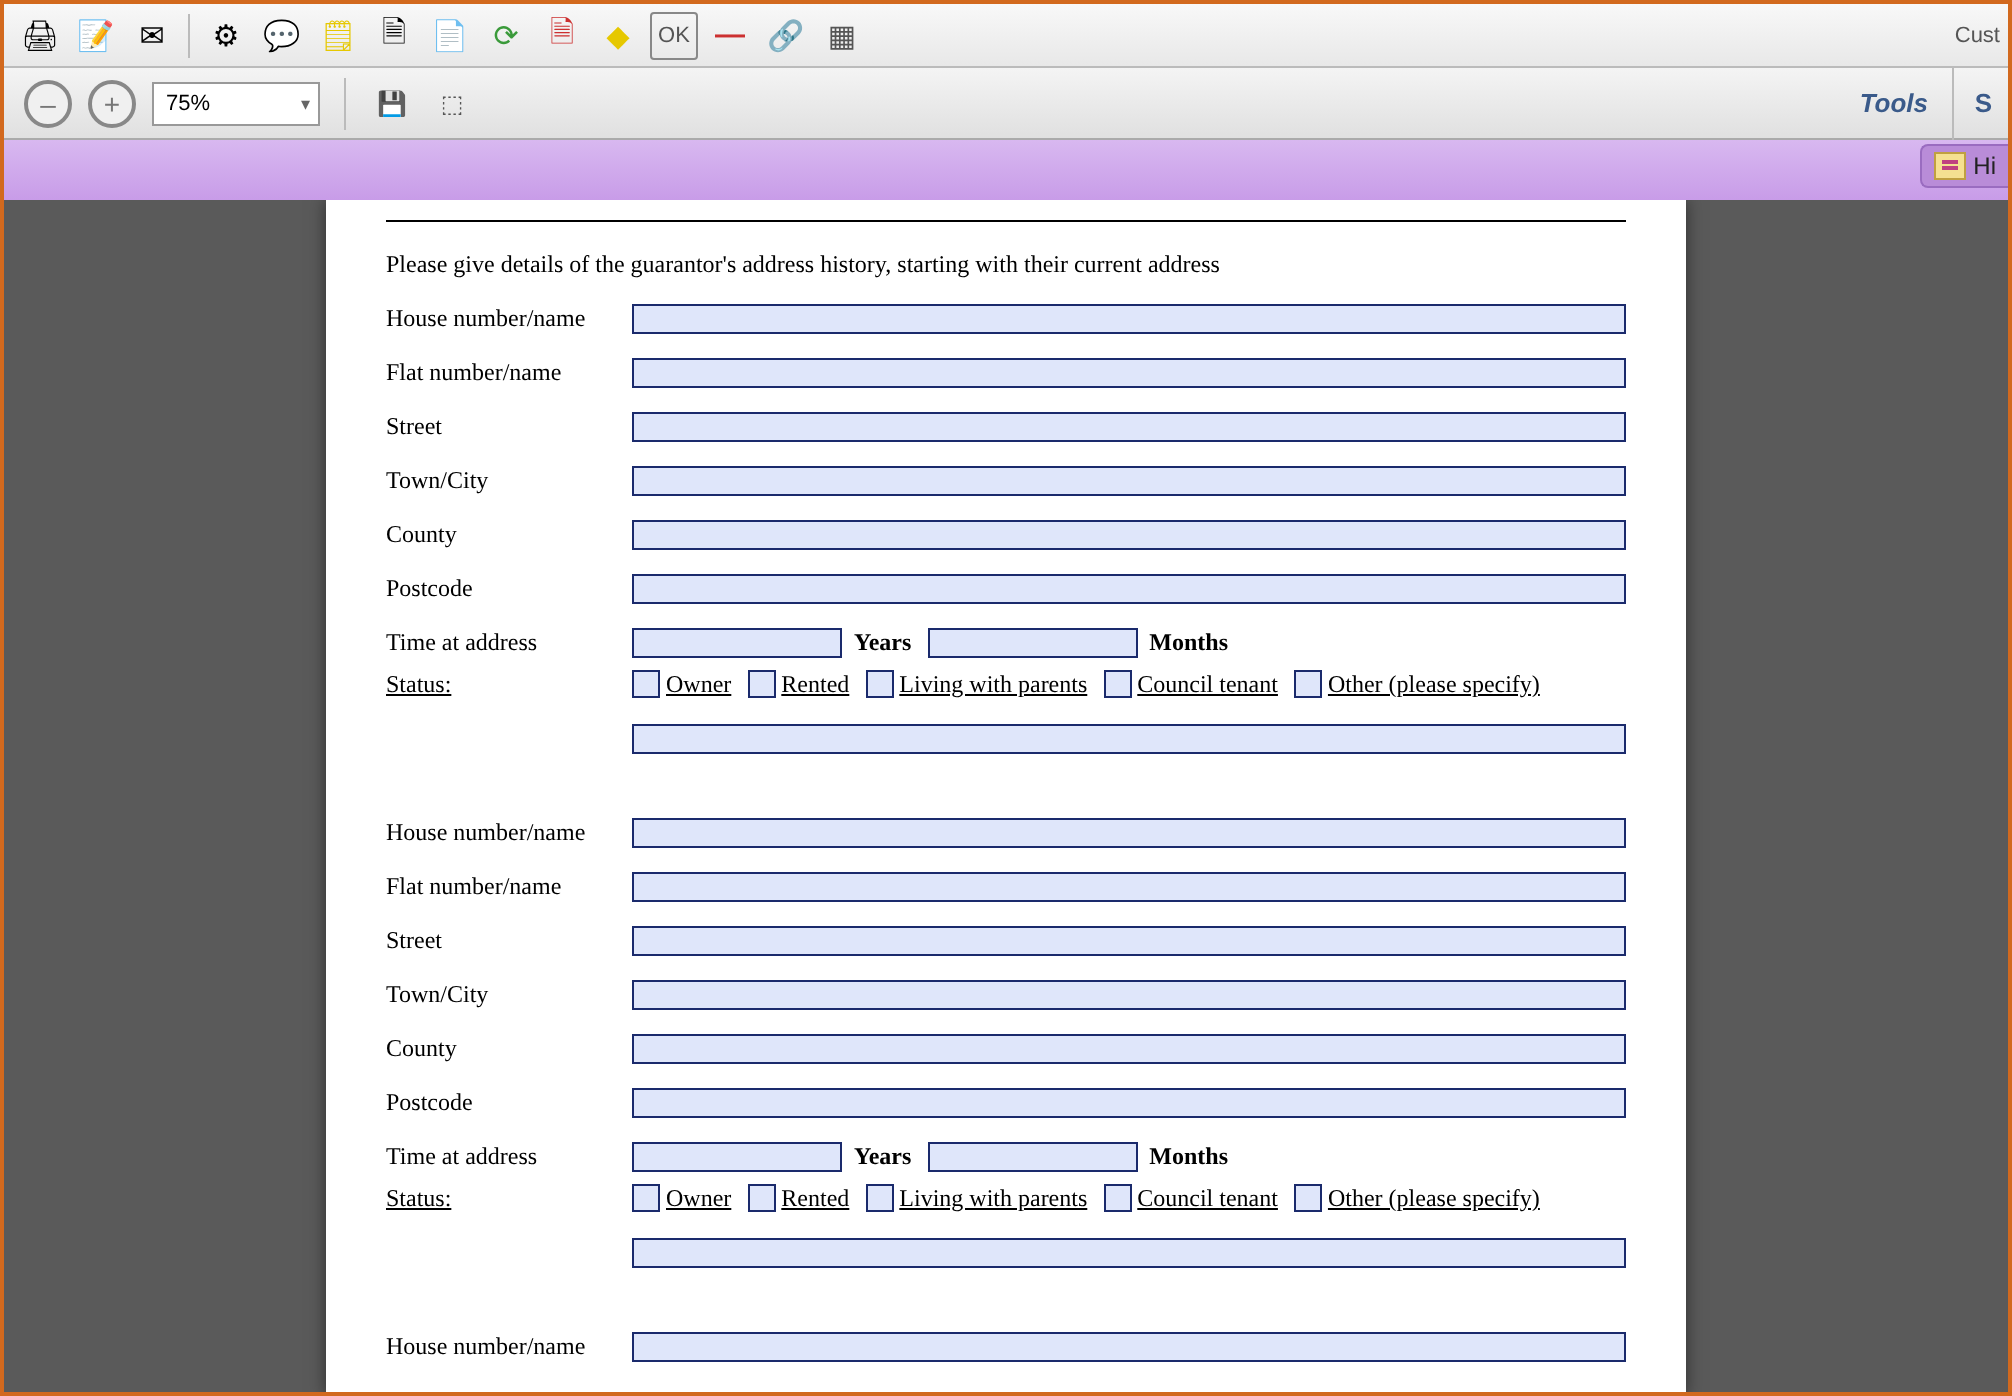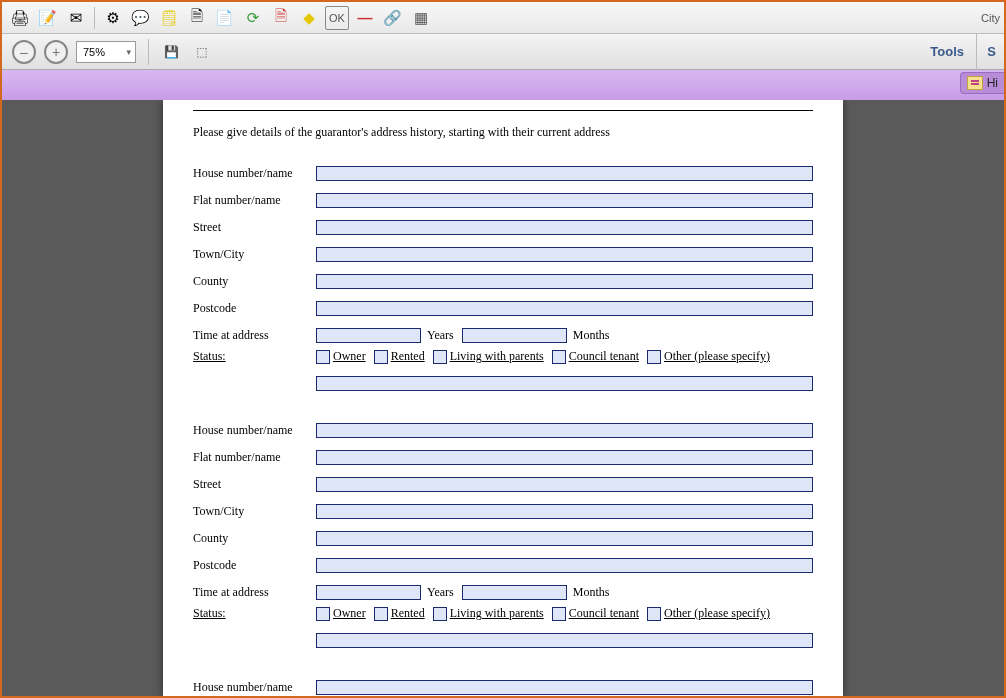--- a/index.html
+++ b/index.html
@@ -49,35 +49,35 @@
   }
   .circ-btn {
     width: 24px; height: 24px;
     border: 2px solid #888;
     border-radius: 50%;
     display: flex; align-items: center; justify-content: center;
     margin: 0 4px;
     font-size: 14px; color: #777; background: #f0f0f0;
   }
   .zoom-sel {
-    width: 60px; height: 22px;
+    width: 84px; height: 22px;
     border: 1px solid #999;
     background: #fff;
     display: flex; align-items: center;
     padding: 0 6px;
     font-size: 11px;
     margin: 0 4px;
     position: relative;
   }
   .zoom-sel::after {
     content: "▾"; position: absolute; right: 4px; color: #666; font-size: 9px;
   }
   .sub-sep { width:1px; height:26px; background:#bbb; margin:0 8px; }
   .sub-icon { width:22px; height:22px; display:flex; align-items:center; justify-content:center; margin:0 4px; color:#555; }
-  .tools-lbl { position:absolute; right:40px; font-weight:bold; color:#3a5a8a; font-size:13px; }
+  .tools-lbl { position:absolute; right:40px; font-weight:bold; color:#3a5a8a; font-size:13px;font-style:italic; }
   .s-lbl { position:absolute; right:8px; font-weight:bold; color:#3a5a8a; font-size:13px; border-left:1px solid #bbb; padding-left:10px; height:36px; display:flex; align-items:center;}
   .purple-bar {
     height: 30px;
     background: linear-gradient(to bottom, #d8b8f0, #c89ce8);
     position: relative;
   }
   .hi-tab {
     position: absolute; right: 0; top: 2px;
     background: #b98cd8;
     border: 1px solid #9a6cc0;
@@ -100,33 +100,33 @@
     width: 680px;
     background: #fff;
     margin-top: 0;
     padding: 10px 30px 20px 30px;
     box-shadow: 0 0 8px rgba(0,0,0,0.5);
     font-family: "Times New Roman", serif;
     font-size: 12px;
     color: #000;
   }
   .page hr { border: none; border-top: 1.5px solid #000; margin-bottom: 14px; }
-  .intro { margin-bottom: 14px; }
+  .intro { }
   .row { display: flex; align-items: flex-end; height: 27px; }
   .lbl { width: 123px; }
   .fld {
     flex: 1;
     height: 15px;
     background: #dfe6fa;
     border: 1px solid #1a2a6c;
   }
   .time-row .fld-sm { width: 105px; height:15px; background:#dfe6fa; border:1px solid #1a2a6c; }
-  .time-row span.unit { margin: 0 8px 0 6px; }
+  .time-row span.unit { margin: 0 8px 0 6px; font-weight: bold; }
   .status-row { display:flex; align-items:center; height:27px;text-decoration:underline; }
-  .status-opts { display:flex; align-items:center; flex-wrap:nowrap; }
+  .status-opts { display:flex; align-items:flex-start; flex-wrap:nowrap; }
   .chk {
     width: 14px; height: 14px;
     background: #dfe6fa;
     border: 1px solid #1a2a6c;
     margin-right: 3px;
   }
   .opt { margin-right: 8px; white-space:nowrap; }
   .full-fld-row { padding-left:123px; height:27px; display:flex; align-items:center; }
   .gap { height: 14px; }
 </style>
@@ -143,21 +143,21 @@
   <div class="ticon" style="color:#e6c800;">🗒</div>
   <div class="ticon">🗎</div>
   <div class="ticon">📄</div>
   <div class="ticon" style="color:#3a9a3a;">⟳</div>
   <div class="ticon" style="color:#cc3030;">🗎</div>
   <div class="ticon" style="color:#e6c800;">◆</div>
   <div class="ticon" style="font-size:11px;border:1px solid #888;padding:1px 2px;color:#555;">OK</div>
   <div class="ticon" style="color:#cc3030;font-weight:bold;">—</div>
   <div class="ticon" style="color:#888;">🔗</div>
   <div class="ticon" style="color:#555;">▦</div>
-  <span class="cust">City</span>
+  <span class="cust">Cust</span>
 </div>
 
 <div class="toolbar-sub">
   <div class="circ-btn">–</div>
   <div class="circ-btn">+</div>
   <div class="zoom-sel">
       <span>75%</span>
     </div>
   <div class="sub-sep"></div>
   <div class="sub-icon">💾</div>

